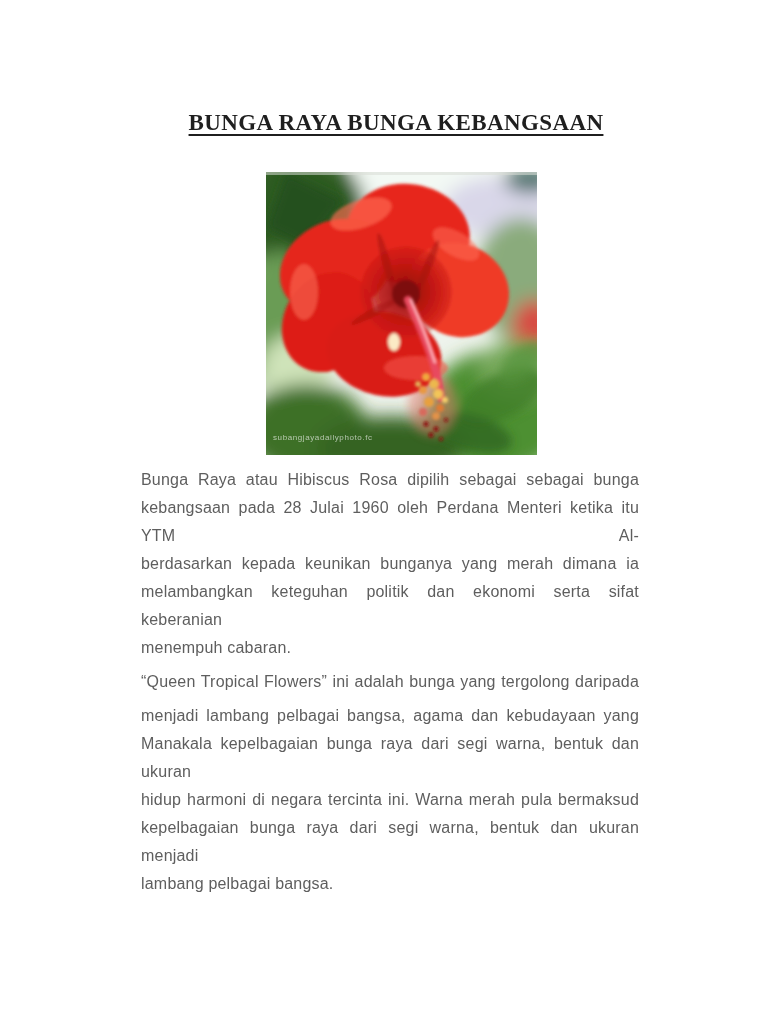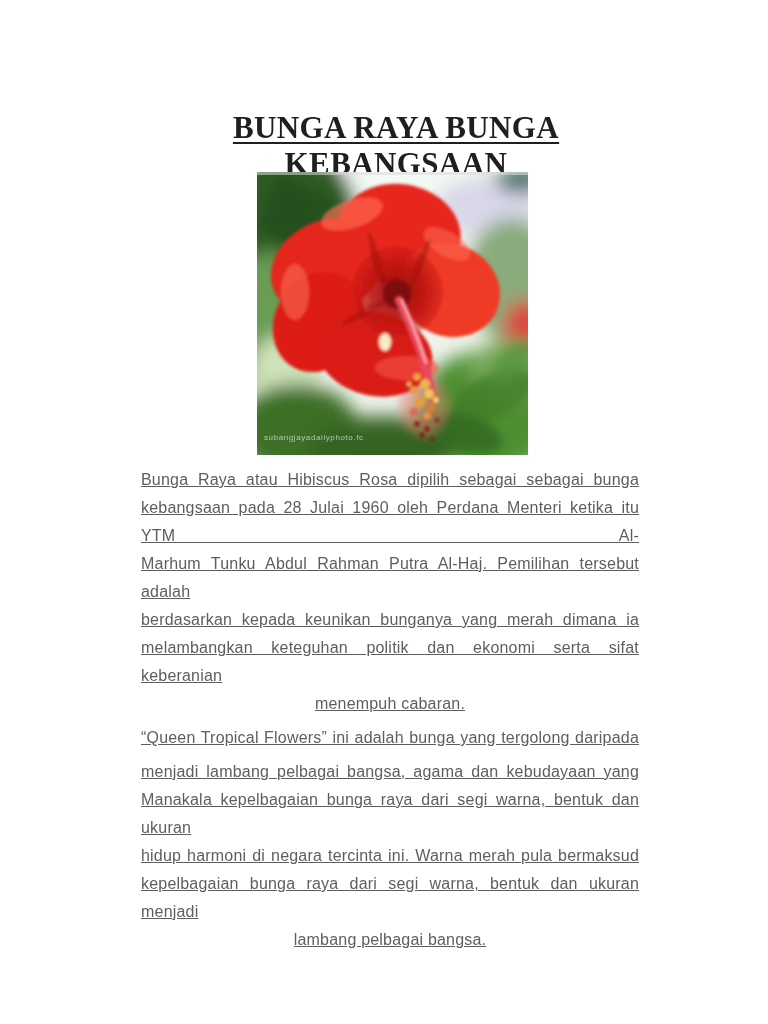--- a/index.html
+++ b/index.html
@@ -10,52 +10,52 @@
     overflow: hidden;
     font-family: "Liberation Sans", sans-serif;
   }
   .doc-title {
     position: absolute;
     top: 110px; left: 129px; width: 534px;
     margin: 0;
     text-align: center;
     font-family: "Liberation Serif", "DejaVu Serif", serif;
     font-weight: bold;
-    font-size: 31px;
+    font-size: 23px;
     letter-spacing: 0.4px;
     color: #1f1f1f;
     text-decoration: underline;
     text-underline-offset: 4px;
     text-decoration-thickness: 2px;
   }
   .figure {
     position: absolute;
-    left: 257px; top: 172px;
+    left: 266px; top: 172px;
     width: 243px; height: 283px;
   }
   .figure svg { display: block; width: 271px; height: 283px; }
   .watermark {
     position: absolute;
     left: 7px; bottom: 13px;
     font-size: 8px;
     color: rgba(255,255,255,0.62);
     letter-spacing: 0.6px;
     white-space: nowrap;
   }
   .body-text {
     position: absolute;
     left: 141px; top: 466px; width: 510px;
     font-size: 16px;
     line-height: 28px;
     color: #5e5e5e;
     letter-spacing: 0.2px;
   }
-  .body-text p { margin: 0 12px 6px 0; text-decoration: underline; }
+  .body-text p { margin: 0 12px 6px 0; }
   .jl { display: block; text-align: justify; text-align-last: justify; }
-  .ll { display: block; text-align: center; }
+  .ll { display: block; text-align: left; }
 </style>
 </head>
 <body>
 
 <div class="page">
 
   <h1 class="doc-title">BUNGA RAYA BUNGA KEBANGSAAN</h1>
 
   <div class="figure">
     <svg viewBox="0 0 271 283" xmlns="http://www.w3.org/2000/svg">
@@ -138,21 +138,20 @@
       </g>
       <rect x="0" y="0" width="271" height="3" fill="#d8dcd6" opacity="0.55"></rect>
     </svg>
     <div class="watermark">subangjayadailyphoto.fc</div>
   </div>
 
   <div class="body-text">
     <p>
       <span class="jl">Bunga Raya atau Hibiscus Rosa dipilih sebagai sebagai bunga</span>
       <span class="jl">kebangsaan pada 28 Julai 1960 oleh Perdana Menteri ketika itu YTM Al-</span>
-      <span class="jl">Marhum Tunku Abdul Rahman Putra Al-Haj. Pemilihan tersebut adalah</span>
       <span class="jl">berdasarkan kepada keunikan bunganya yang merah dimana ia</span>
       <span class="jl">melambangkan keteguhan politik dan ekonomi serta sifat keberanian</span>
       <span class="ll">menempuh cabaran.</span>
     </p>
     <p>
       <span class="jl">“Queen Tropical Flowers” ini adalah bunga yang tergolong daripada</span>
     </p>
     <p>
       <span class="jl">menjadi lambang pelbagai bangsa, agama dan kebudayaan yang</span>
       <span class="jl">Manakala kepelbagaian bunga raya dari segi warna, bentuk dan ukuran</span>

